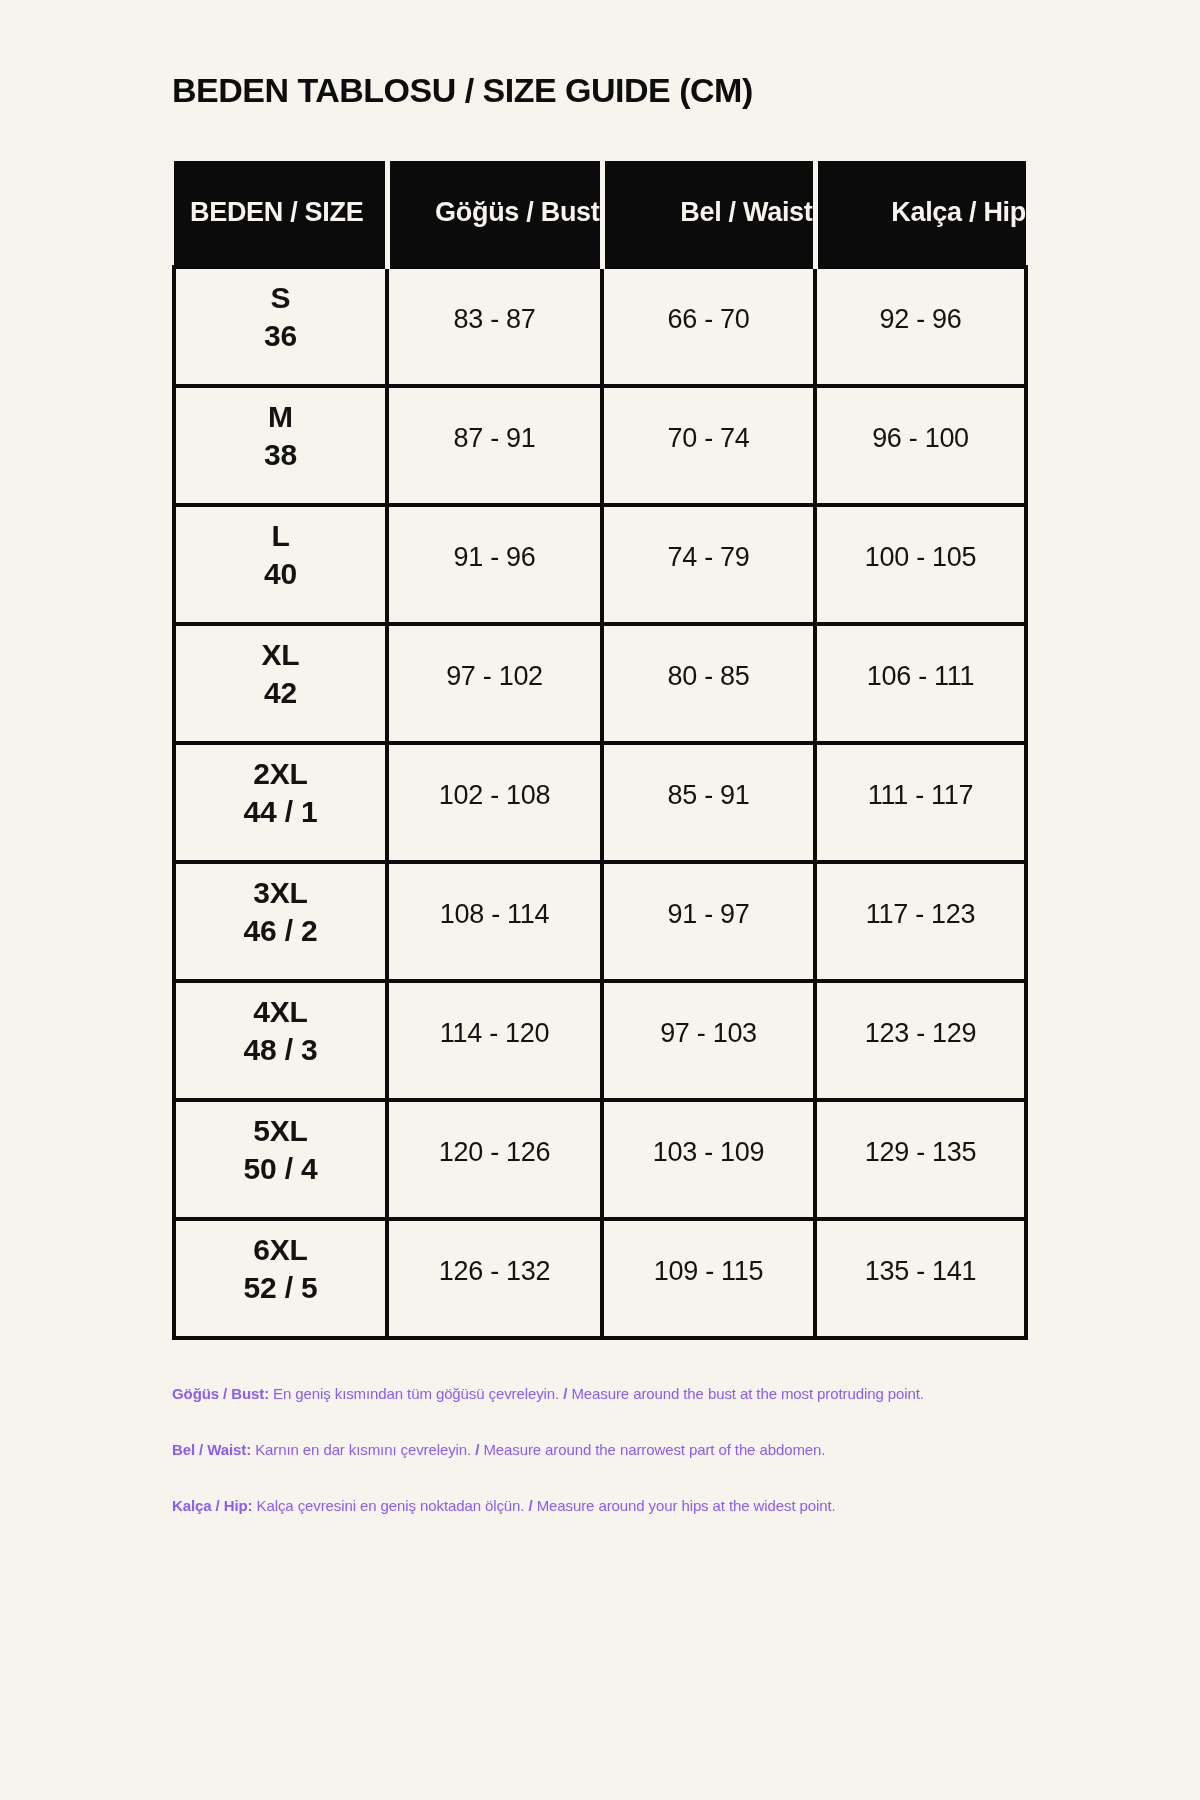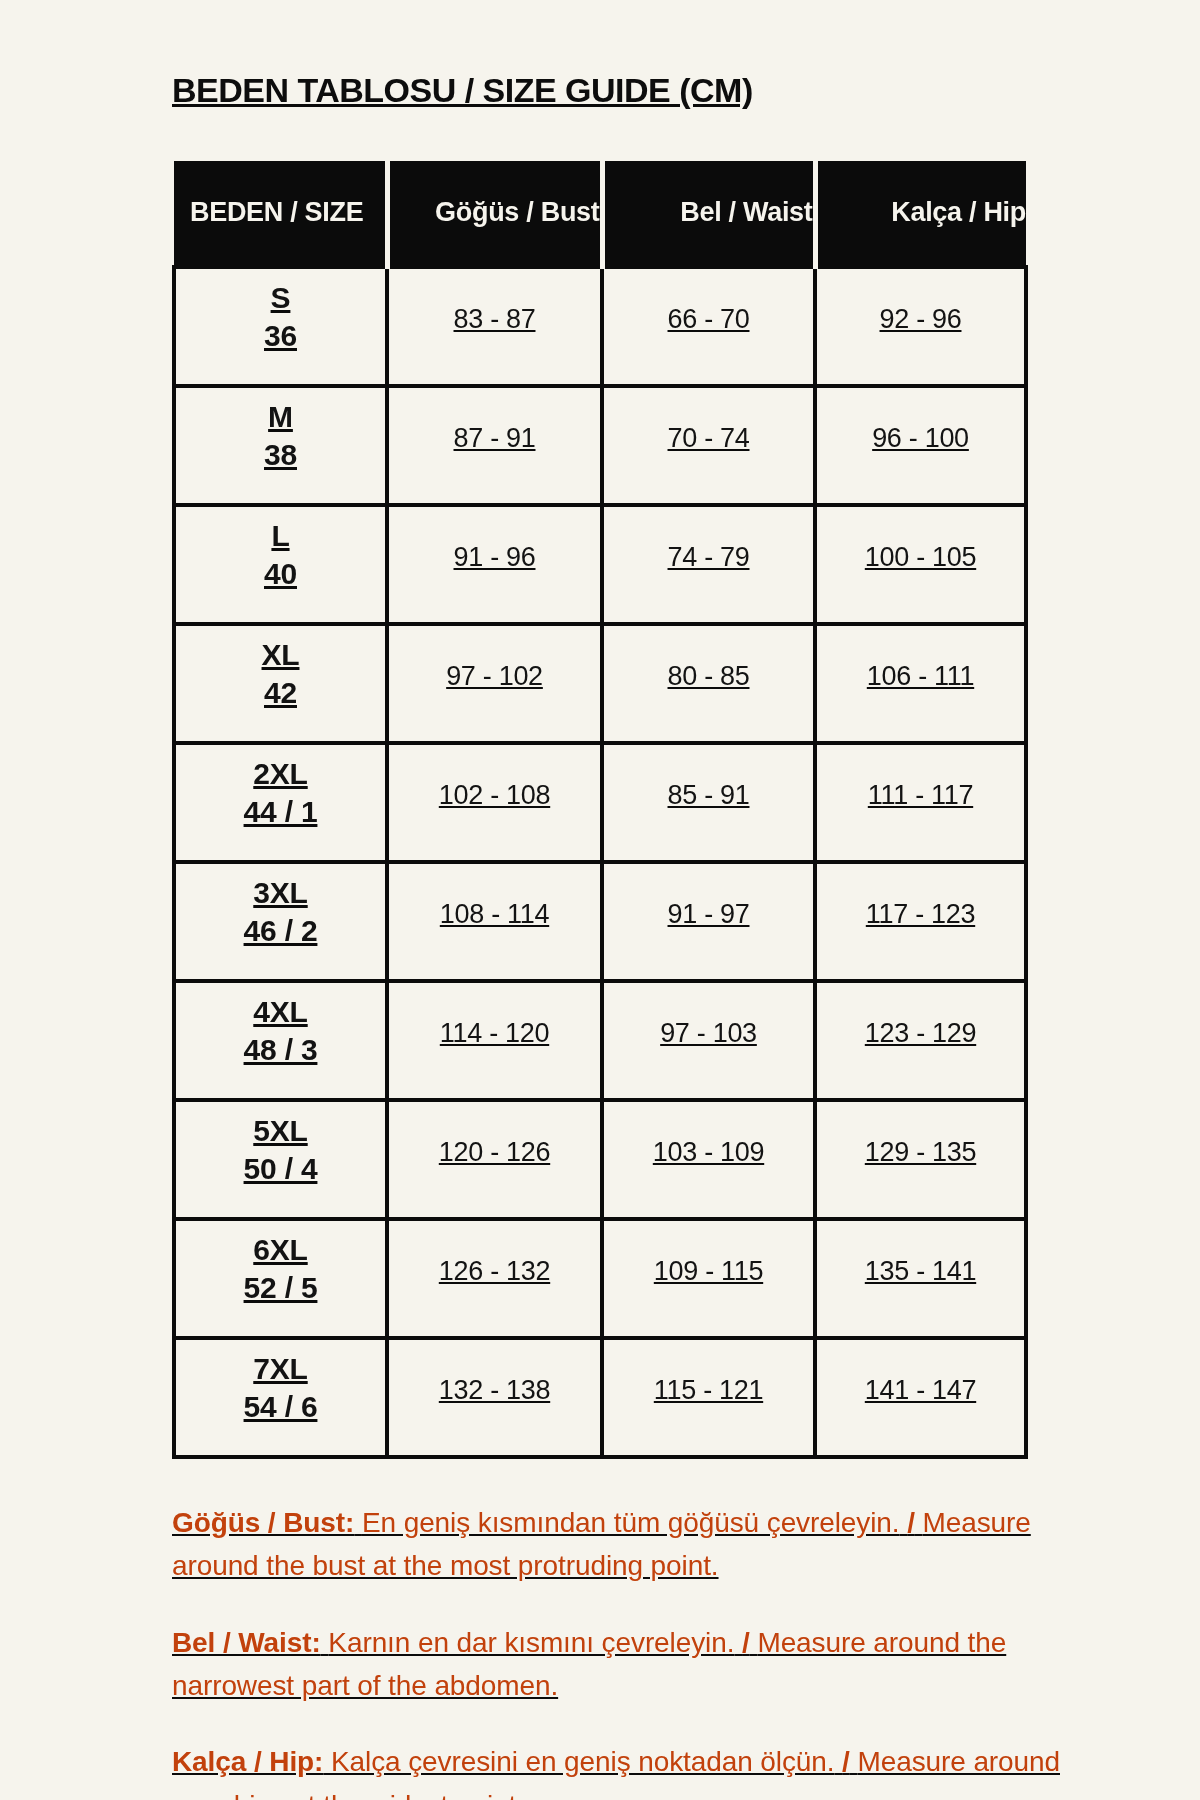--- a/index.html
+++ b/index.html
@@ -15,21 +15,20 @@
     background: var(--bg);
     font-family: "Liberation Sans", "DejaVu Sans", sans-serif;
     color: var(--ink);
   }
   .page {
     position: relative;
     width: 1200px;
     height: 1800px;
     padding: 70px 0 0 172px;
     overflow: hidden;
-    text-decoration: underline;
   }
   .title {
     margin: 0 0 50px 0;
     font-size: 34px;
     line-height: 1.2;
     font-weight: 700;
     letter-spacing: -0.5px;
     color: #0d0d0d;
   }
   table.size-table {
@@ -76,23 +75,23 @@
     line-height: 1.27;
     letter-spacing: -0.2px;
     padding-bottom: 18px;
   }
   .notes {
     width: 910px;
     margin-top: 42px;
   }
   .note {
     margin: 0 0 33px 0;
-    font-size: 28px;
+    font-size: 15px;
     line-height: 1.55;
-    color: #c2410c;
+    color: #8b5cf6;
     letter-spacing: -0.1px;
   }
   .note b { font-weight: 700; }
 </style>
 </head>
 <body>
 
 <div class="page">
 
   <h1 class="title">BEDEN TABLOSU / SIZE GUIDE (CM)</h1>
@@ -187,29 +186,20 @@
         </tr>
         <tr>
           <td class="size-cell">
             <div>6XL</div>
             <div>52 / 5</div>
           </td>
           <td>126 - 132</td>
           <td>109 - 115</td>
           <td>135 - 141</td>
         </tr>
-        <tr>
-          <td class="size-cell">
-            <div>7XL</div>
-            <div>54 / 6</div>
-          </td>
-          <td>132 - 138</td>
-          <td>115 - 121</td>
-          <td>141 - 147</td>
-        </tr>
       </tbody>
   </table>
 
   <div class="notes">
     <p class="note"><b>Göğüs / Bust:</b> <span>En geniş kısmından tüm göğüsü çevreleyin.</span> <b>/</b> <span>Measure around the bust at the most protruding point.</span></p>
     <p class="note"><b>Bel / Waist:</b> <span>Karnın en dar kısmını çevreleyin.</span> <b>/</b> <span>Measure around the narrowest part of the abdomen.</span></p>
     <p class="note"><b>Kalça / Hip:</b> <span>Kalça çevresini en geniş noktadan ölçün.</span> <b>/</b> <span>Measure around your hips at the widest point.</span></p>
   </div>
 
 </div>

